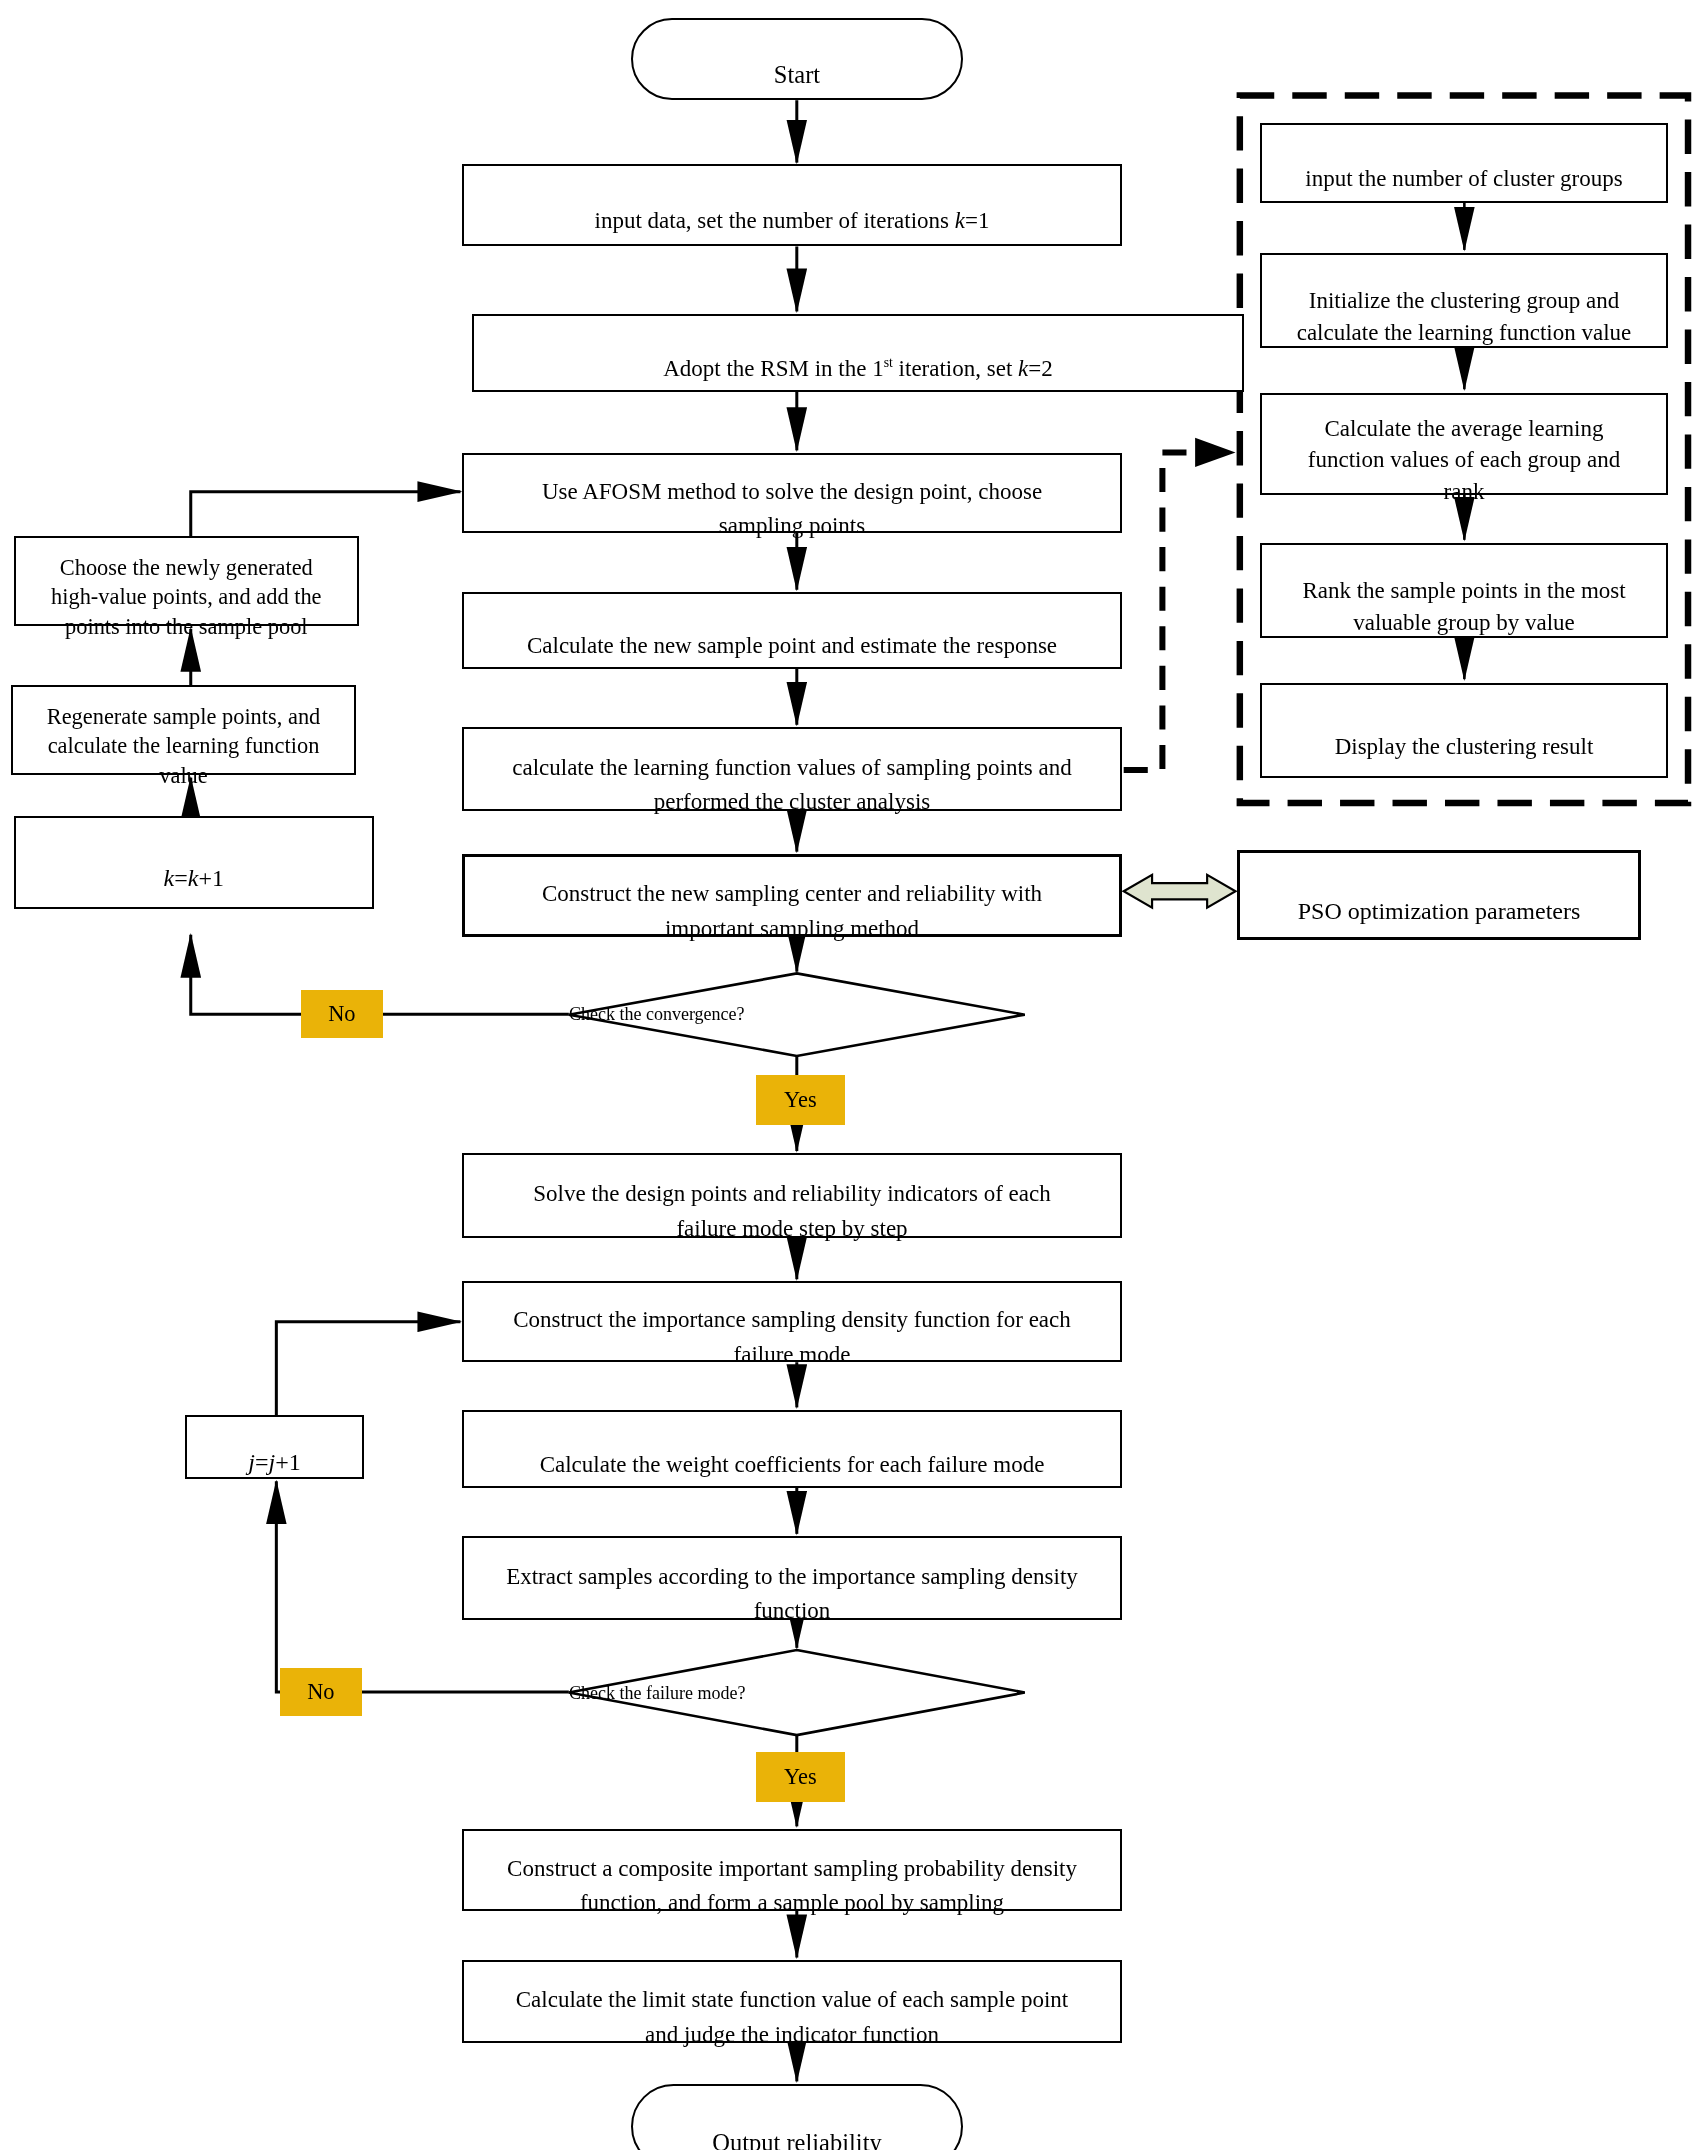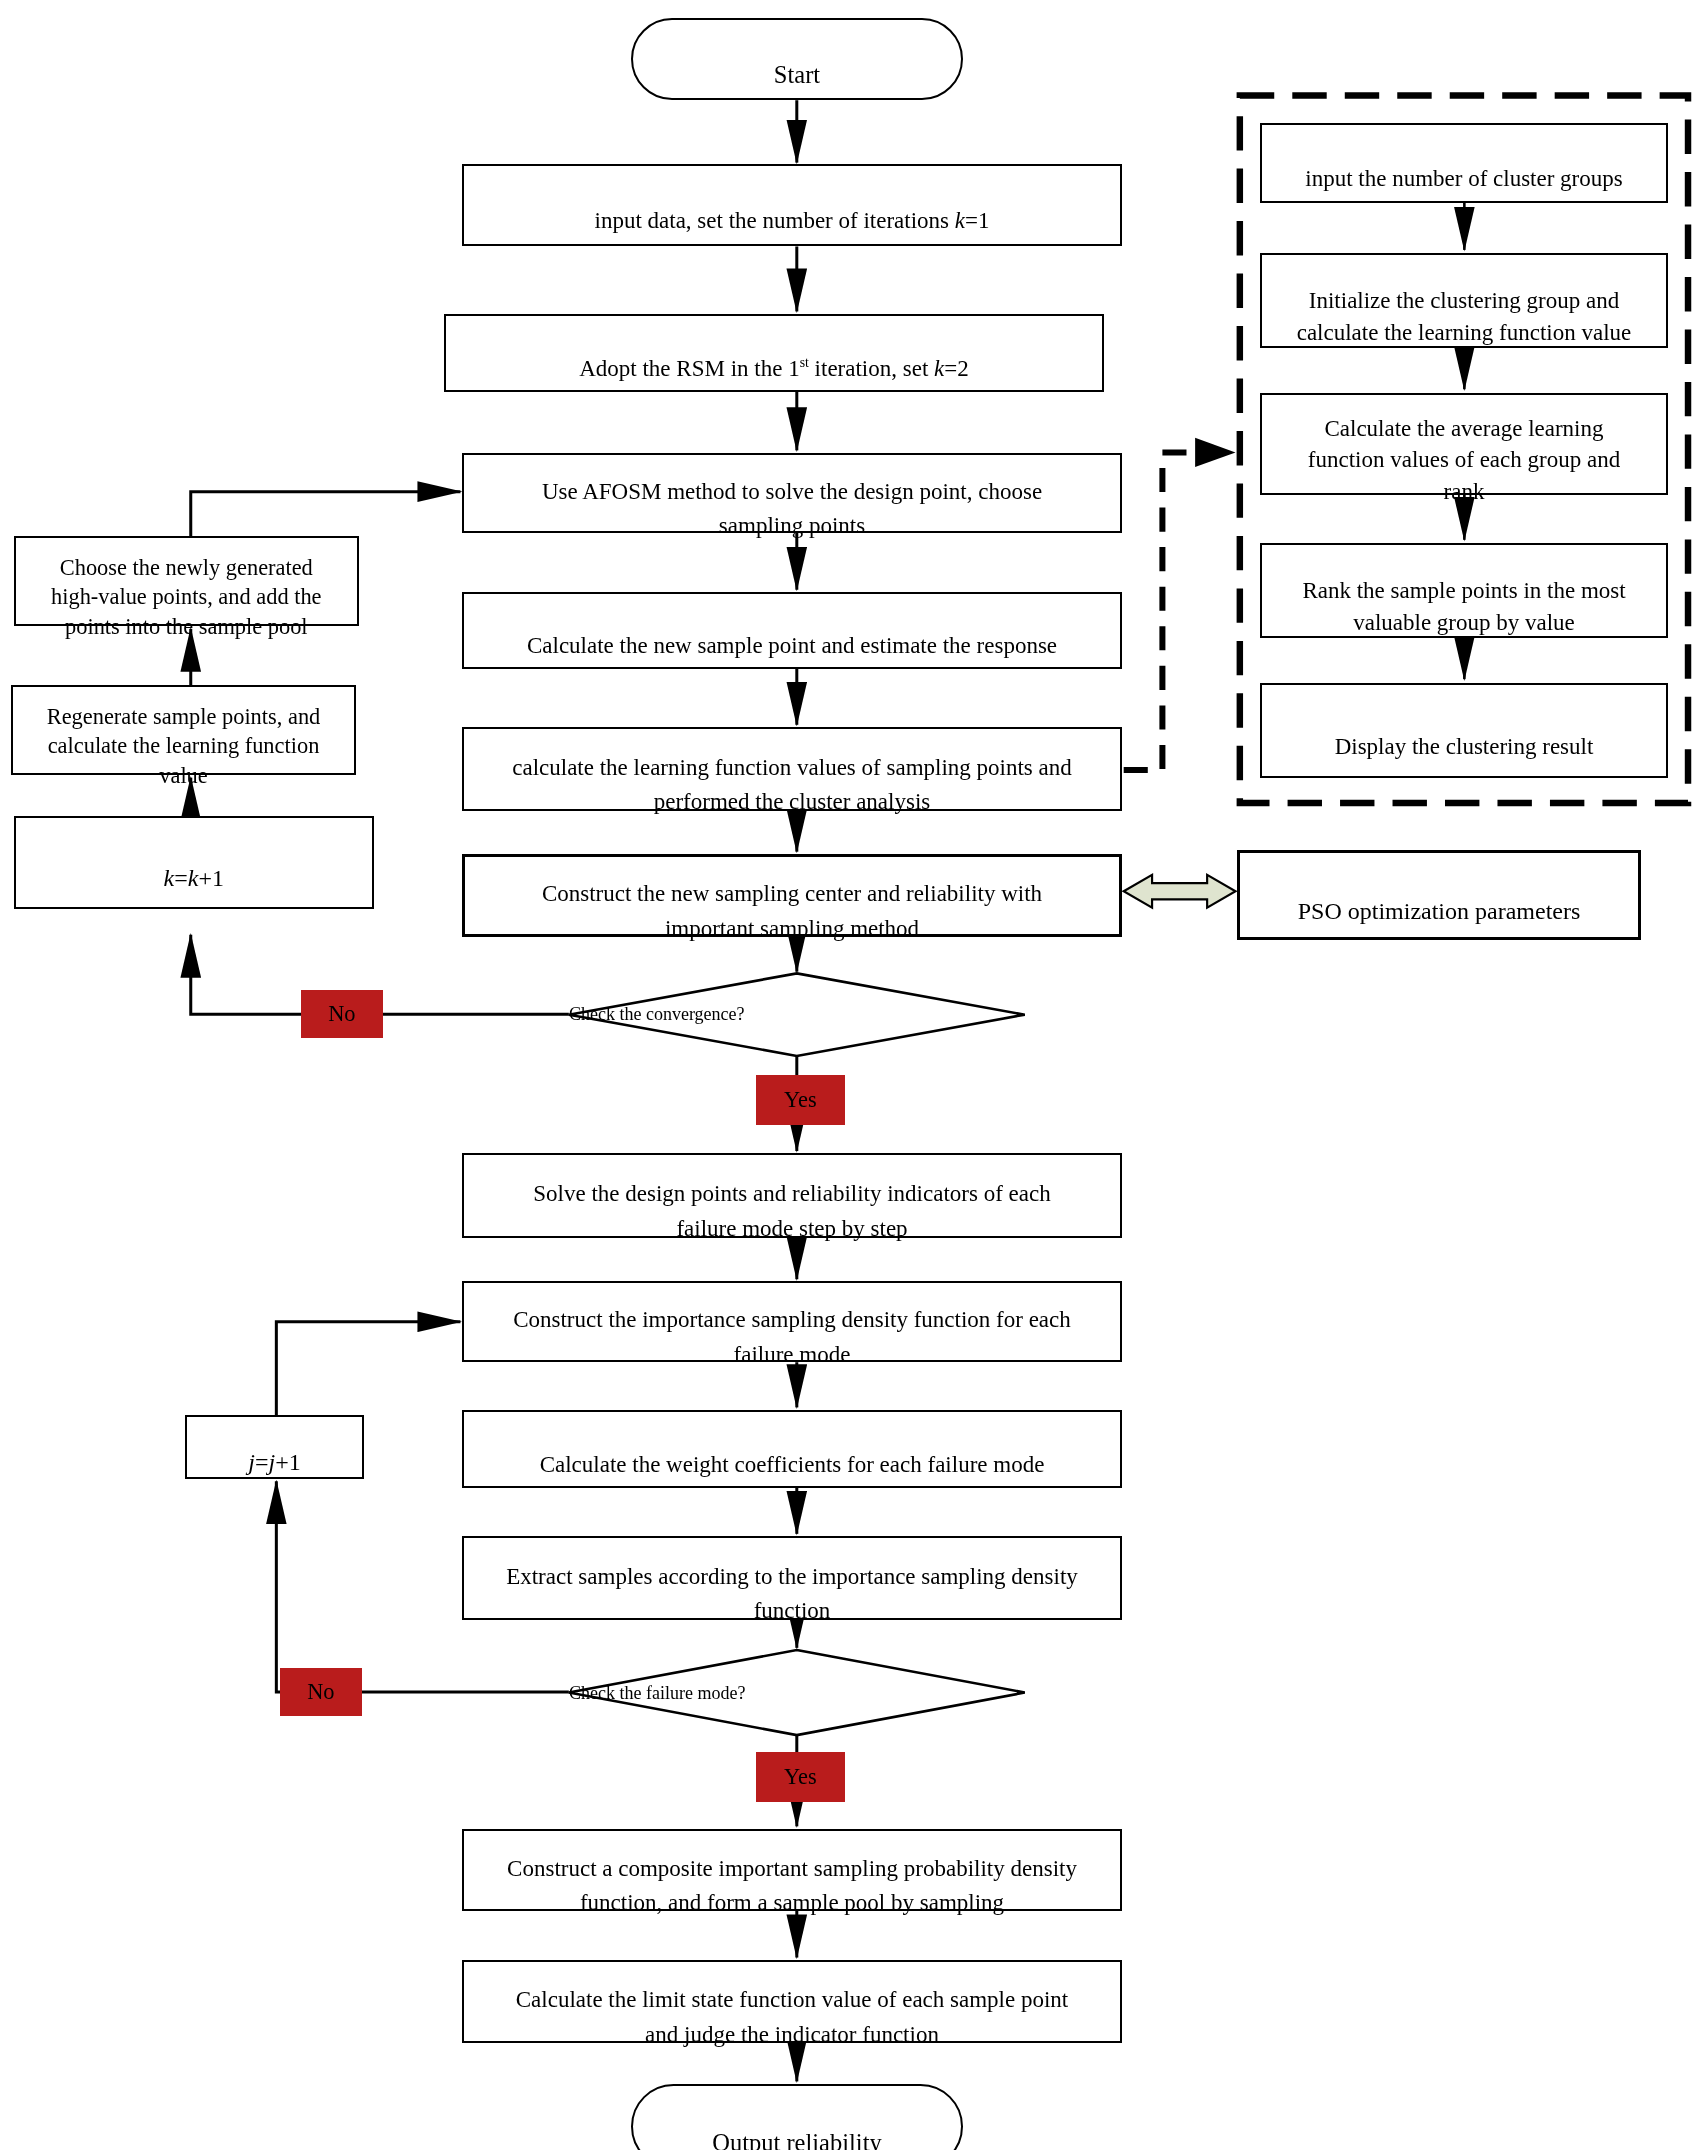--- a/index.html
+++ b/index.html
@@ -11,21 +11,21 @@
   .node .txt{width:100%;padding:0 9.5px;margin-top:32px;}
   .mid{font-size:23px;line-height:1.5;}
   .leftcol{font-size:22.4px;line-height:1.3;}
   .rightcol{font-size:23px;line-height:1.35;}
   .stadium{border-radius:47px;font-size:24.5px;}
   .thick{border-width:3.4px;}
   .pso{border-width:3.9px;font-size:24px;}
   .dlabel{position:absolute;display:flex;align-items:center;
           text-align:center;font-size:18px;line-height:1.35;background:transparent;border:none;}
   .edgelabel{position:absolute;display:flex;align-items:center;justify-content:center;
-             font-size:22.4px;background:#b91c1c;padding:0 3.4px;}
+             font-size:22.4px;background:#eab308;padding:0 3.4px;}
   i{font-style:italic;}
   sup{font-size:60%;vertical-align:super;line-height:0;}
 </style>
 </head>
 <body>
 
 <div id="canvas">
 
   <svg id="connector-svg" viewBox="0 0 3963 5052" xmlns="http://www.w3.org/2000/svg">
     <defs>
@@ -90,21 +90,21 @@
   </div>
 
   <div class="node stadium" style="left:631px;top:2084px;width:332px;height:85px">
     <div class="txt">Output reliability</div>
   </div>
 
   <div class="node mid" style="left:462px;top:164px;width:660px;height:82px">
     <div class="txt"><span>input data, set the number of iterations </span><i>k</i><span>=1</span></div>
   </div>
 
-  <div class="node mid" style="left:444px;top:314px;width:660px;height:78px">
+  <div class="node mid" style="left:472px;top:314px;width:772px;height:78px">
     <div class="txt"><span>Adopt the RSM in the </span><span>1</span><sup>st</sup><span> iteration, set </span><i>k</i><span>=2</span></div>
   </div>
 
   <div class="node mid" style="left:462px;top:453px;width:660px;height:80px">
     <div class="txt"><span>Use AFOSM method to solve the design point,  choose</span><br><span>sampling points</span></div>
   </div>
 
   <div class="node mid" style="left:462px;top:592px;width:660px;height:77px">
     <div class="txt">Calculate the new sample point and estimate the response</div>
   </div>

